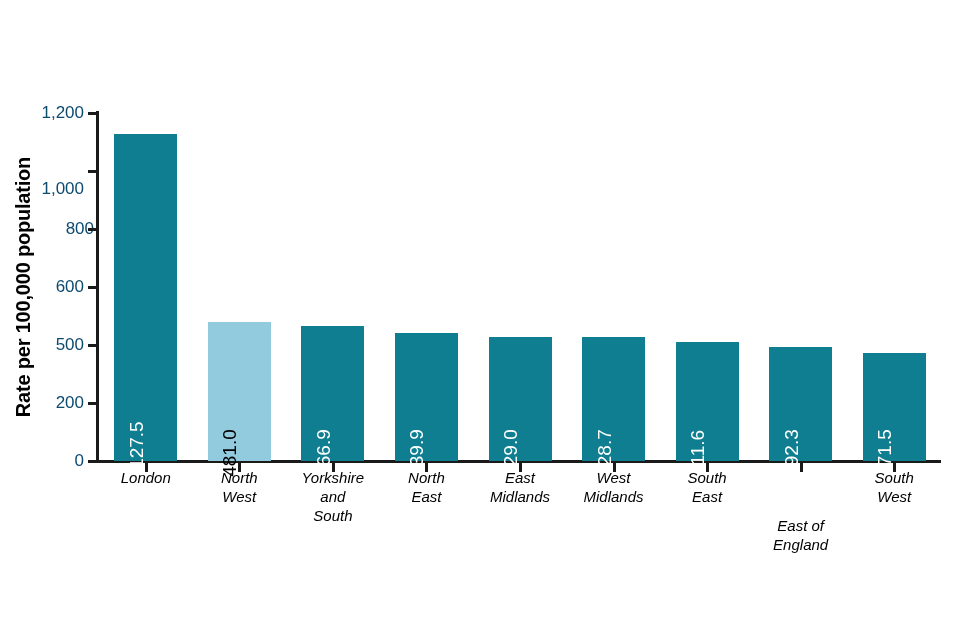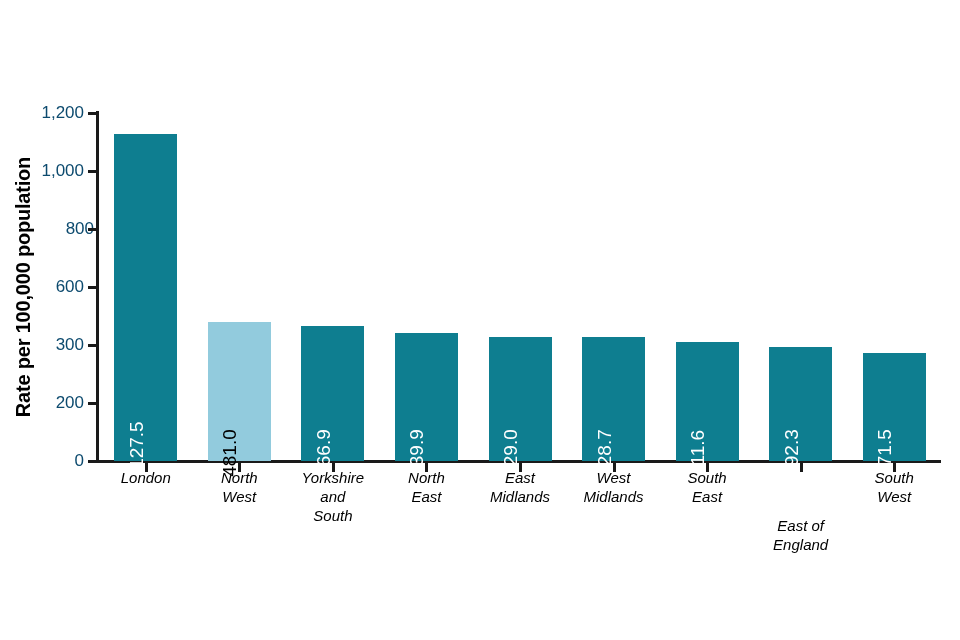--- a/index.html
+++ b/index.html
@@ -125,24 +125,24 @@
 </head>
 <body>
 
 <div id="chart-root">
 
   <div class="y-axis-title">Rate per 100,000 population</div>
 
   <div id="y-tick-labels">
       <div class="y-tick-label" style="position: absolute; left: 14px; width: 70px; top: 452px;">0</div>
       <div class="y-tick-label" style="position: absolute; left: 14px; width: 70px; top: 394px;">200</div>
-      <div class="y-tick-label" style="position: absolute; left: 14px; width: 70px; top: 336px;">300</div>
+      <div class="y-tick-label" style="position: absolute; left: 14px; width: 70px; top: 336px;">500</div>
       <div class="y-tick-label" style="position: absolute; left: 14px; width: 70px; top: 278px;">600</div>
       <div class="y-tick-label" style="position: absolute; left: 24px; width: 70px; top: 220px; text-align: right;">800</div>
-      <div class="y-tick-label" style="position: absolute; left: 14px; width: 70px; top: 162px; text-align: right;">1,000</div>
+      <div class="y-tick-label" style="position: absolute; left: 14px; width: 70px; top: 180px; text-align: right;">1,000</div>
       <div class="y-tick-label" style="position: absolute; left: 14px; width: 70px; top: 104px;">1,200</div>
     </div>
 
   <div id="y-ticks">
       <div class="y-tick" style="top: 460px;"></div>
       <div class="y-tick" style="top: 402px;"></div>
       <div class="y-tick" style="top: 344px;"></div>
       <div class="y-tick" style="top: 286px;"></div>
       <div class="y-tick" style="top: 228px;"></div>
       <div class="y-tick" style="top: 170px;"></div>

